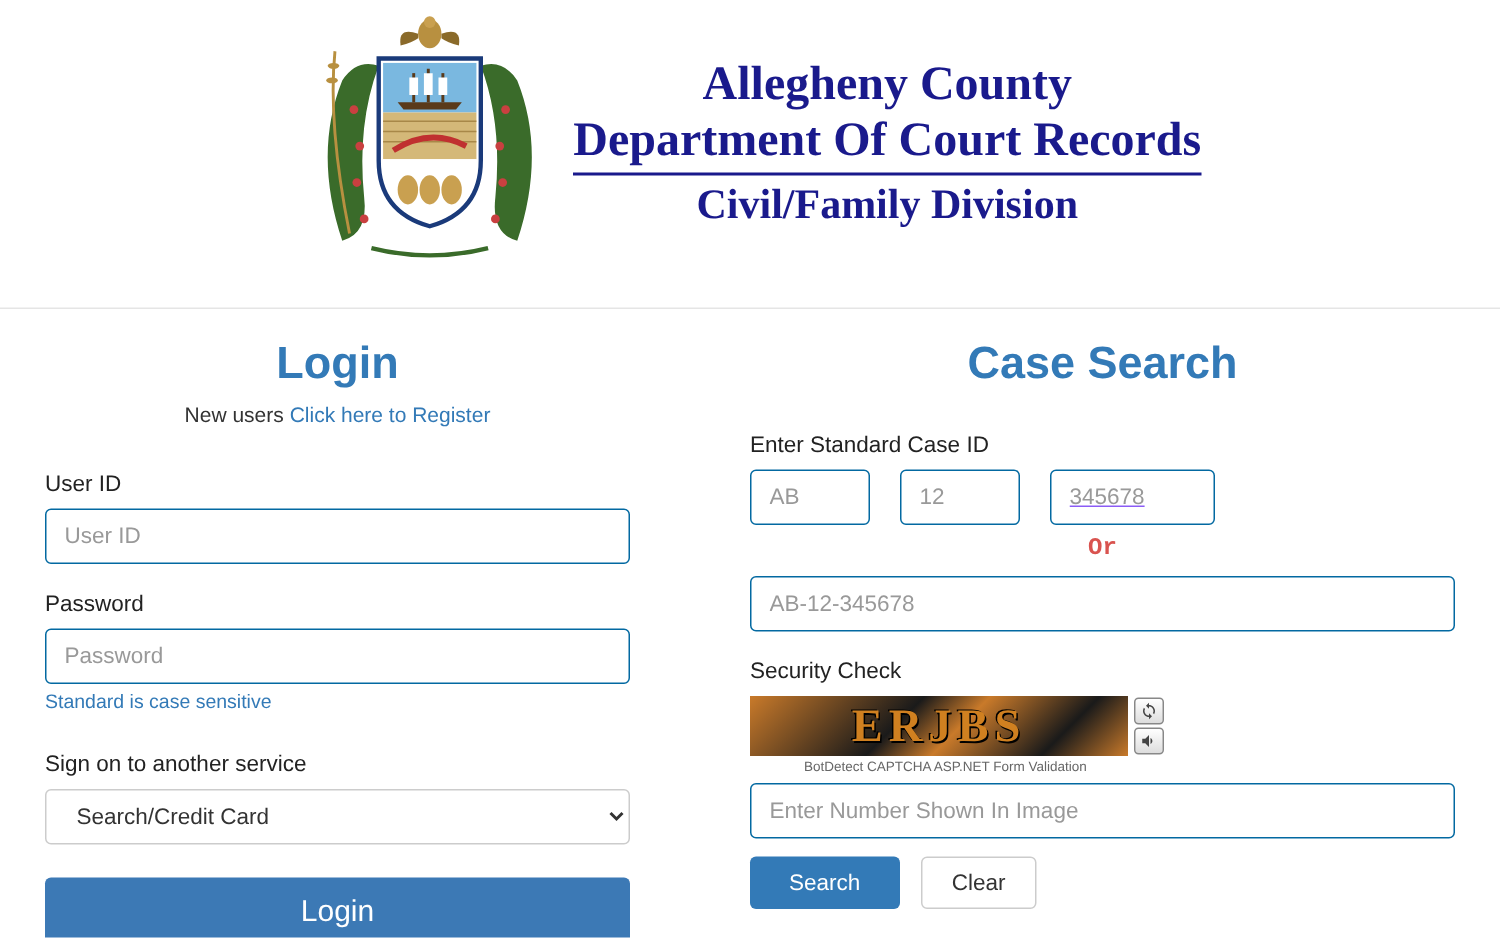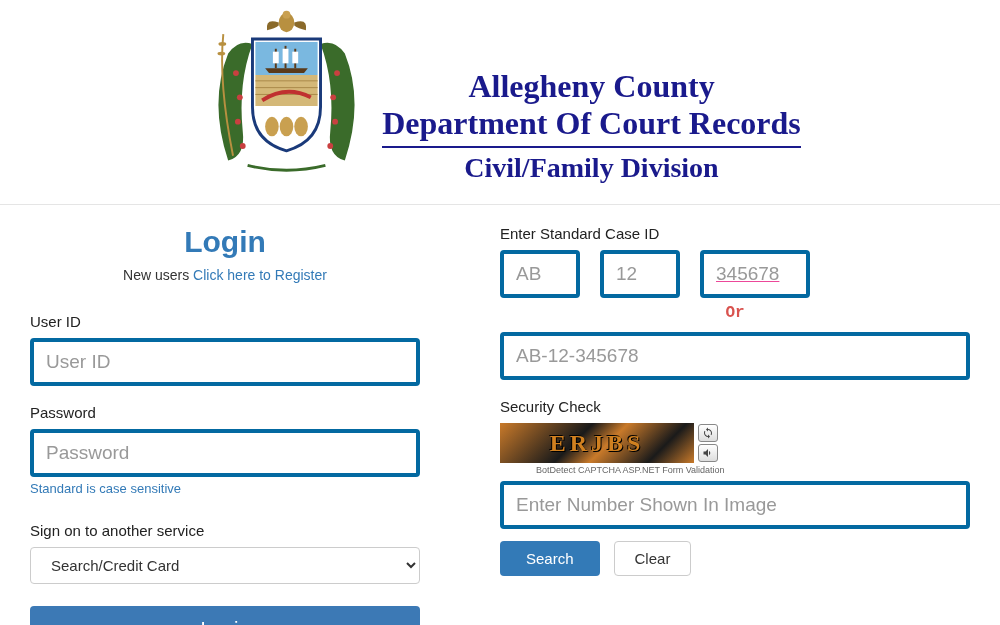--- a/index.html
+++ b/index.html
@@ -5,21 +5,21 @@
   * { box-sizing: border-box; margin: 0; padding: 0; }
   body {
     font-family: -apple-system, BlinkMacSystemFont, "Segoe UI", Arial, sans-serif;
     background: #fff;
     width: 1000px;
     height: 625px;
     overflow: hidden;
   }
   .header {
     display: flex;
-    align-items: flex-end;
+    align-items: center;
     justify-content: center;
     padding: 5px 0 20px 0;
     gap: 8px;
   }
   .seal {
     width: 175px;
     height: 175px;
   }
   .header-text {
     text-align: center;
@@ -93,24 +93,24 @@
   .form-label {
     display: block;
     font-size: 15px;
     font-weight: 400;
     color: #222;
     margin-bottom: 8px;
   }
   .form-input {
     width: 100%;
     padding: 9px 12px;
-    font-size: 19px;
-    border: 4px solid #0369a1;
-    border-radius: 4px;
-    color: #ec4899;
+    font-size: 15px;
+    border: 1px solid #0369a1;
+    border-radius: 4px;
+    color: #8b5cf6;
   }
   .form-input::placeholder {
     color: #999;
   }
   .form-select {
     width: 100%;
     padding: 8px 16px;
     font-size: 15px;
     border: 1px solid #ccc;
     border-radius: 4px;
@@ -153,28 +153,28 @@
     margin: 6px 0 10px 0;
     font-family: Liberation Mono, monospace;
   }
   .captcha-row {
     display: flex;
     align-items: center;
     gap: 4px;
     margin-bottom: 2px;
   }
   .captcha-box {
-    width: 194px;
+    width: 252px;
     height: 40px;
     background: linear-gradient(135deg, #c97a2a 0%, #1a1a1a 40%, #c97a2a 55%, #1a1a1a 80%, #c97a2a 100%);
     display: flex;
     align-items: center;
     justify-content: center;
     font-family: serif;
-    font-size: 24px;
+    font-size: 31px;
     font-weight: bold;
     color: #d08020;
     letter-spacing: 4px;
     text-shadow: 1px 1px 0 #000, -1px -1px 0 #000;
   }
   .captcha-buttons {
     display: flex;
     flex-direction: column;
     gap: 2px;
   }
@@ -308,20 +308,21 @@
       <select class="form-select">
         <option>Search/Credit Card</option>
       </select>
     </div>
 
     <button class="btn-login">Login</button>
     
   </div>
 
   <div class="right-col">
+    <div class="section-title-right">Case Search</div>
 
     <div class="form-group" style="margin-bottom:4px;">
       <label class="form-label">Enter Standard Case ID</label>
       <div class="case-id-row">
         <input type="text" class="form-input case-input-sm" placeholder="AB" style="">
         <input type="text" class="form-input case-input-md" placeholder="12" style="">
         <input type="text" class="form-input case-input-lg" placeholder="345678" style="">
       </div>
     </div>
 

